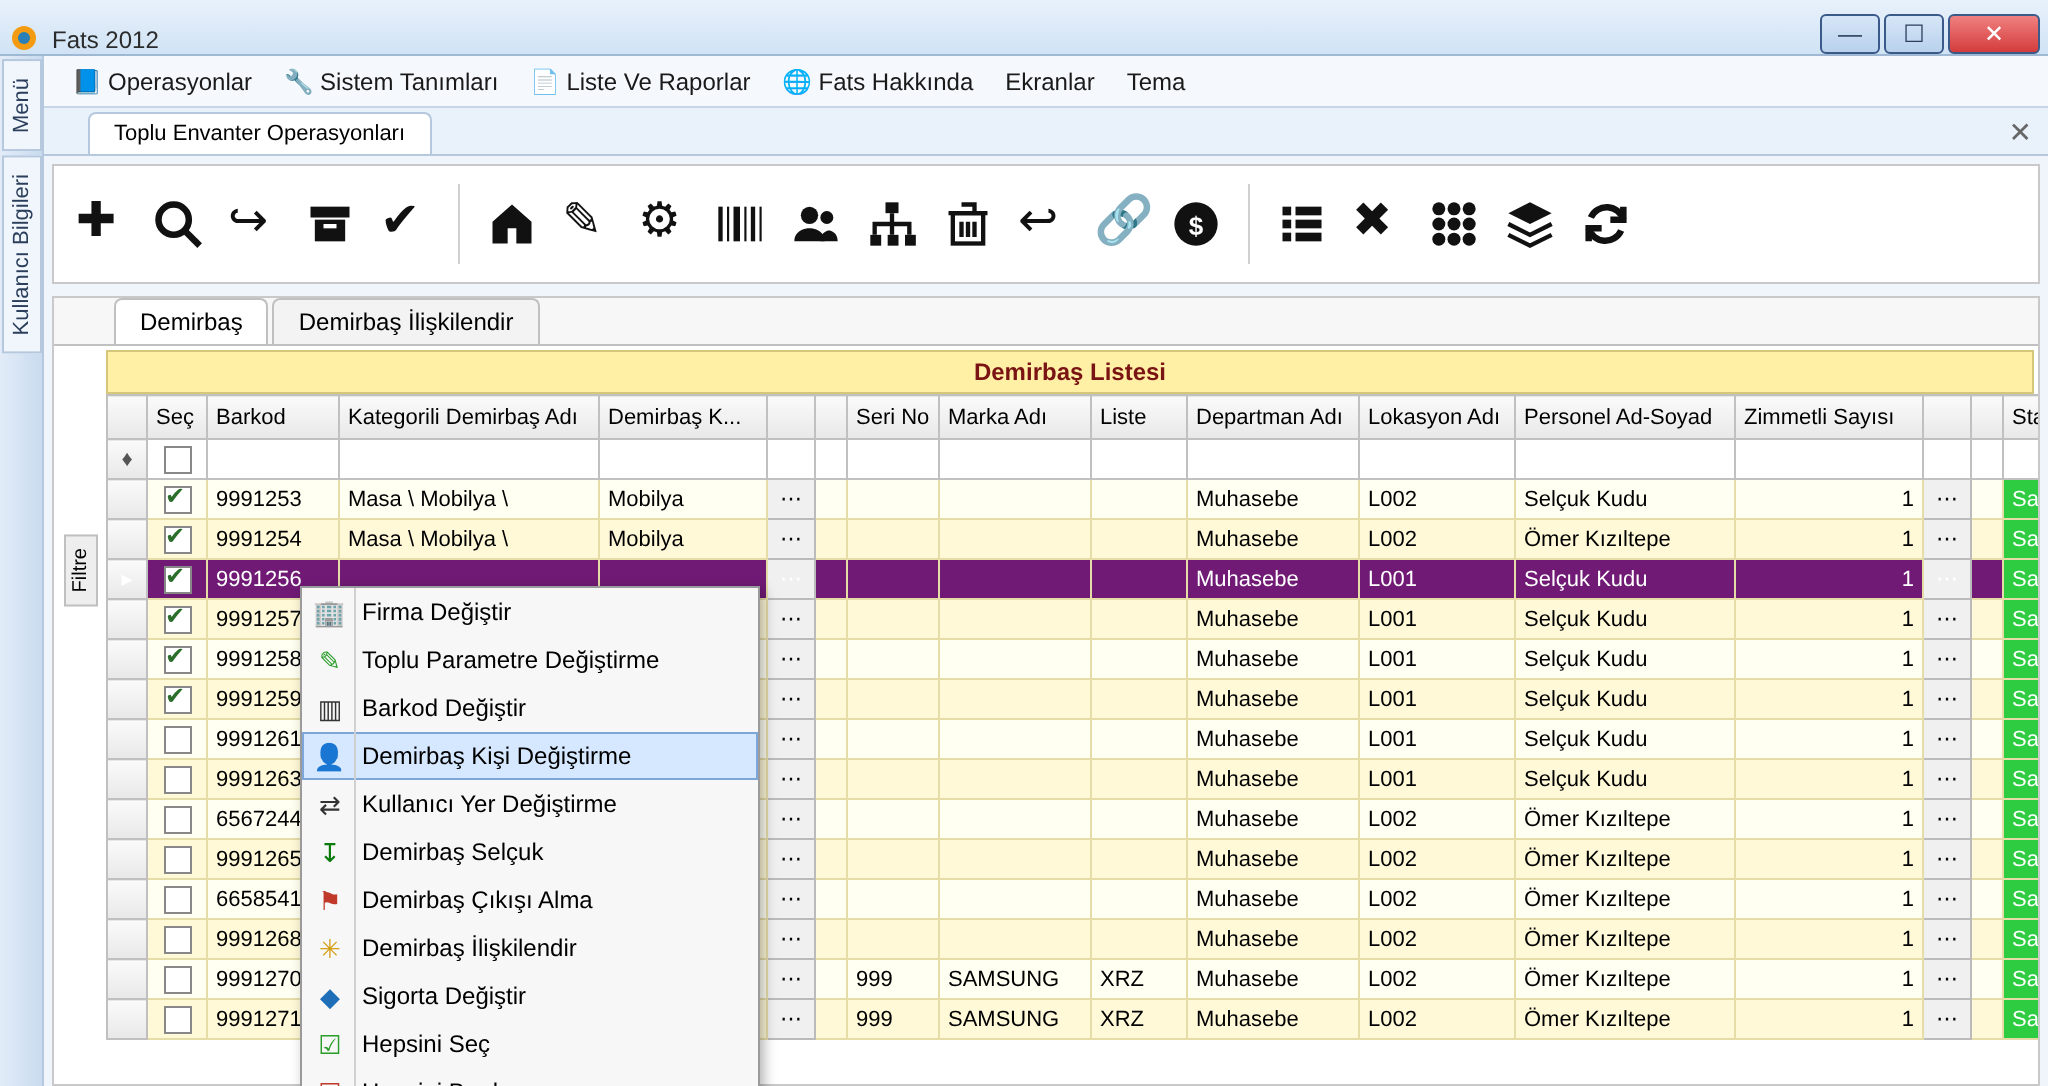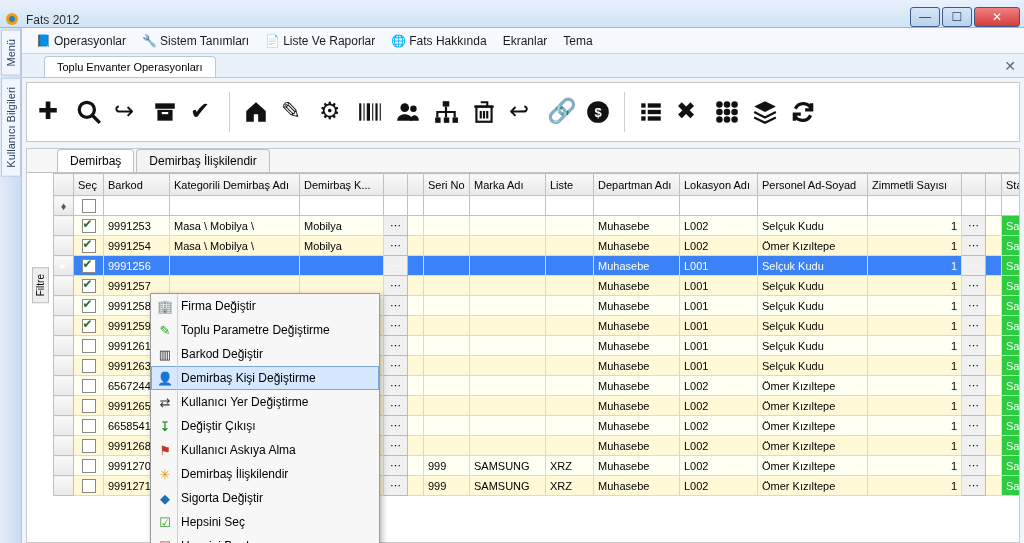--- a/index.html
+++ b/index.html
@@ -41,21 +41,21 @@
 .filtertab { position:absolute; left:5px; top:118px; writing-mode: vertical-rl; transform: rotate(180deg); padding:6px 2px; background:#eee; border:1px solid #c0c0c0; font-size:10px; cursor:pointer; }
 
 .grid-title { height:22px; background:#fff0a5; border:1px solid #d4c77a; margin:2px 2px 0 26px; display:flex; align-items:center; justify-content:center; font-weight:bold; color:#7a1414; }
 
 .grid { margin-left:26px; overflow:hidden; }
 .grid table { border-collapse: collapse; width: 100%; table-layout: fixed; }
 .grid th { background: linear-gradient(#fafafa,#e8e8e8); border:1px solid #c0c0c0; padding:3px 4px; font-weight:normal; font-size:11px; text-align:left; height:22px; overflow:hidden; white-space:nowrap; }
 .grid td { border:1px solid #e5dca8; padding:2px 4px; height:20px; background:#fffff2; font-size:11px; overflow:hidden; white-space:nowrap; }
 .grid .filterrow td { background:#fff; border:1px solid #c0c0c0; }
 .grid tr.alt td { background:#fff9d8; }
-.grid tr.sel td { background:#3b82f6; color:#fff; }
+.grid tr.sel td { background:#701a75; color:#fff; }
 .grid .rowhead { width:18px; background:linear-gradient(#fafafa,#e8e8e8)!important; border:1px solid #c0c0c0!important; text-align:center; color:#555; }
 .grid .chk { width:14px; height:14px; border:1px solid #888; display:inline-block; background:#fff; vertical-align:middle; position:relative; }
 .grid .chk.on::after { content:"✔"; position:absolute; top:-3px; left:0; font-size:12px; color:#2a6e2a; }
 .grid .dots { width:22px; text-align:center; background:#f0f0f0!important; border:1px solid #bbb!important; cursor:pointer; }
 .statcell { background:#2ecc40!important; color:#fff; text-align:left; padding-left:4px; }
 
 .ctxmenu { position:absolute; left:150px; top:293px; width:230px; background:#f7f7f7; border:1px solid #9a9a9a; box-shadow:2px 2px 6px rgba(0,0,0,.3); z-index:100; }
 .ctxmenu .cmi { display:flex; align-items:center; gap:8px; padding:4px 10px 4px 6px; cursor:pointer; }
 .ctxmenu .cmi:hover, .ctxmenu .cmi.hover { background:#d6e8ff; border:1px solid #7da7d9; padding:3px 9px 3px 5px; }
 .ctxmenu .cmi .ci { width:16px; height:16px; display:inline-flex; align-items:center; justify-content:center; font-size:13px; }
@@ -244,20 +244,21 @@
       </div>
   </div>
 
   <div class="gridbox">
     <div class="gridtabs">
       <div class="gtab active">Demirbaş</div>
       <div class="gtab">Demirbaş İlişkilendir</div>
     </div>
     <div class="filtertab">Filtre</div>
 
+    <div class="grid-title">Demirbaş Listesi</div>
 
     <div class="grid">
       <table>
         <colgroup>
           <col style="width:20px">
             <col class="col-sel">
             <col class="col-bar">
             <col class="col-kat">
             <col class="col-dk">
             <col class="col-dots">
@@ -605,25 +606,25 @@
       <div class="cmi hover">
         <span class="ci" style="color:#333">👤</span>
         <span>Demirbaş Kişi Değiştirme</span>
       </div>
       <div class="cmi">
         <span class="ci" style="color:#333">⇄</span>
         <span>Kullanıcı Yer Değiştirme</span>
       </div>
       <div class="cmi">
         <span class="ci" style="color:#0a7a0a">↧</span>
-        <span>Değiştir Çıkışı</span>
+        <span>Demirbaş Selçuk</span>
       </div>
       <div class="cmi">
         <span class="ci" style="color:#c0392b">⚑</span>
-        <span>Kullanıcı Askıya Alma</span>
+        <span>Demirbaş Çıkışı Alma</span>
       </div>
       <div class="cmi">
         <span class="ci" style="color:#d4a017">✳</span>
         <span>Demirbaş İlişkilendir</span>
       </div>
       <div class="cmi">
         <span class="ci" style="color:#1e6fb8">◆</span>
         <span>Sigorta Değiştir</span>
       </div>
       <div class="cmi">

